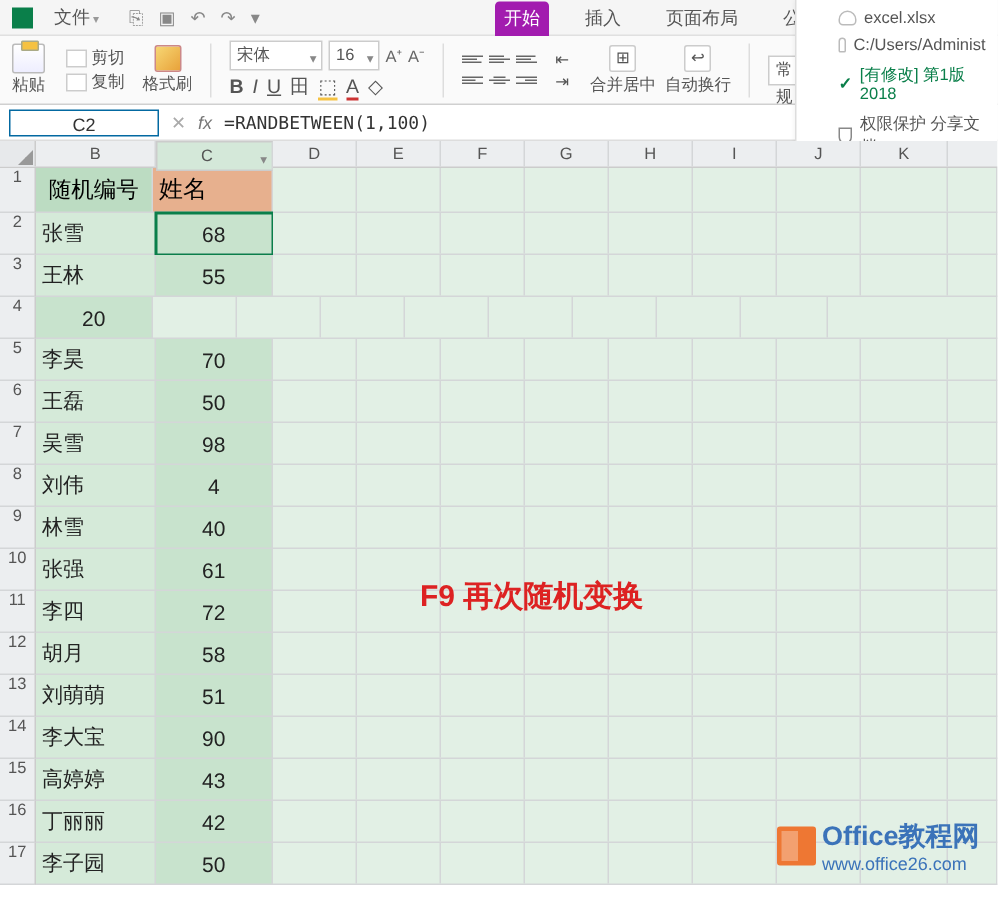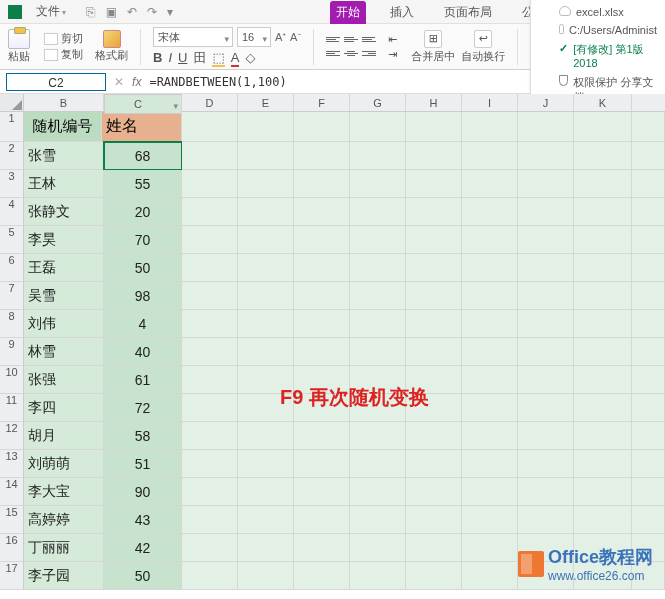--- a/index.html
+++ b/index.html
@@ -33,21 +33,21 @@
   .btnrow { display:flex; gap:6px; font-size:13px; color:#555; align-items:center;}
   .btnrow span { cursor:pointer; }
   .align-grid { display:flex; flex-direction:column; gap:2px;}
   .align-grid .ar { display:flex; gap:4px;}
   .align-grid .ab { width:14px; height:12px; display:flex; flex-direction:column; justify-content:center; gap:1px;}
   .align-grid .ab i { display:block; height:1px; background:#666;}
   .rbtn { display:flex; flex-direction:column; align-items:center; font-size:11px; color:#555; gap:1px;}
   .rbtn .ri { width:18px; height:18px; border:1px solid #ccc; background:#fff; border-radius:2px; display:flex; align-items:center; justify-content:center; font-size:11px;}
   
   .sidepanel { position:absolute; right:0; top:0; width:135px; height:96px; background:#fff; border-left:1px solid #ddd; padding:6px 8px; font-size:11px; color:#555; display:flex; flex-direction:column; gap:6px; box-shadow:-1px 0 3px rgba(0,0,0,0.05);}
-  .sidepanel .sl { display:flex; align-items:flex-start; gap:5px;padding-left:20px;}
+  .sidepanel .sl { display:flex; align-items:center; gap:5px;padding-left:20px;}
   .sidepanel .cloud { width:12px; height:10px; border:1px solid #bbb; border-radius:6px 6px 3px 3px;}
   .sidepanel .ok { color:#0a7f4a; font-weight:bold;}
   .sidepanel .green { color:#0a7f4a;}
   .sidepanel .shield { width:10px;height:11px;border:1px solid #888;border-radius:0 0 5px 5px;}
   
   .fbar { height:24px; display:flex; align-items:center; border-bottom:1px solid #ddd; padding:0 6px; gap:8px;}
   .namebox { width:100px; height:18px; border:1px solid #0369a1; text-align:center; line-height:18px; font-size:12px; color:#333;}
   .fx { font-style:italic; color:#777; font-size:12px;}
   .formula-in { flex:1; font-size:12px; color:#333; font-family:Consolas,monospace;}
   
@@ -113,21 +113,21 @@
         <span>复制</span>
       </div>
   </div>
   <div class="fmt">
     <div class="fi"></div>
     <span>格式刷</span>
   </div>
   <div class="sep"></div>
   <div class="rgroup">
     <div class="font-row">
-      <div class="sel" style="width:80px">宋体</div>
+      <div class="sel" style="width:62px">宋体</div>
       <div class="sel" style="width:34px">16</div>
       <span style="font-size:11px;color:#666">A⁺</span>
       <span style="font-size:11px;color:#666">A⁻</span>
     </div>
     <div class="btnrow">
       <span style="font-weight:bold">B</span>
       <span style="font-style:italic">I</span>
       <span style="text-decoration:underline">U</span>
       <span>田</span>
       <span style="position:relative">⬚<i style="position:absolute;left:0;bottom:-2px;width:100%;height:2px;background:#f5c242"></i></span>
@@ -269,21 +269,20 @@
           <i style="position: absolute; top: 0px; bottom: 0px; width: 1px; background: rgb(212, 214, 216); left: 167px;"></i>
           <i style="position: absolute; top: 0px; bottom: 0px; width: 1px; background: rgb(212, 214, 216); left: 223px;"></i>
           <i style="position: absolute; top: 0px; bottom: 0px; width: 1px; background: rgb(212, 214, 216); left: 279px;"></i>
           <i style="position: absolute; top: 0px; bottom: 0px; width: 1px; background: rgb(212, 214, 216); left: 335px;"></i>
           <i style="position: absolute; top: 0px; bottom: 0px; width: 1px; background: rgb(212, 214, 216); left: 391px;"></i>
           <i style="position: absolute; top: 0px; bottom: 0px; width: 1px; background: rgb(212, 214, 216); left: 449px;"></i>
         </div>
       </div>
       <div class="gr">
         <div class="rowhdr">4</div>
-        <div class="cell cB">张静文</div>
         <div class="cell cC">20</div>
         <div class="cell cRest">
           <i style="position: absolute; top: 0px; bottom: 0px; width: 1px; background: rgb(212, 214, 216); left: 55px;"></i>
           <i style="position: absolute; top: 0px; bottom: 0px; width: 1px; background: rgb(212, 214, 216); left: 111px;"></i>
           <i style="position: absolute; top: 0px; bottom: 0px; width: 1px; background: rgb(212, 214, 216); left: 167px;"></i>
           <i style="position: absolute; top: 0px; bottom: 0px; width: 1px; background: rgb(212, 214, 216); left: 223px;"></i>
           <i style="position: absolute; top: 0px; bottom: 0px; width: 1px; background: rgb(212, 214, 216); left: 279px;"></i>
           <i style="position: absolute; top: 0px; bottom: 0px; width: 1px; background: rgb(212, 214, 216); left: 335px;"></i>
           <i style="position: absolute; top: 0px; bottom: 0px; width: 1px; background: rgb(212, 214, 216); left: 391px;"></i>
           <i style="position: absolute; top: 0px; bottom: 0px; width: 1px; background: rgb(212, 214, 216); left: 449px;"></i>

